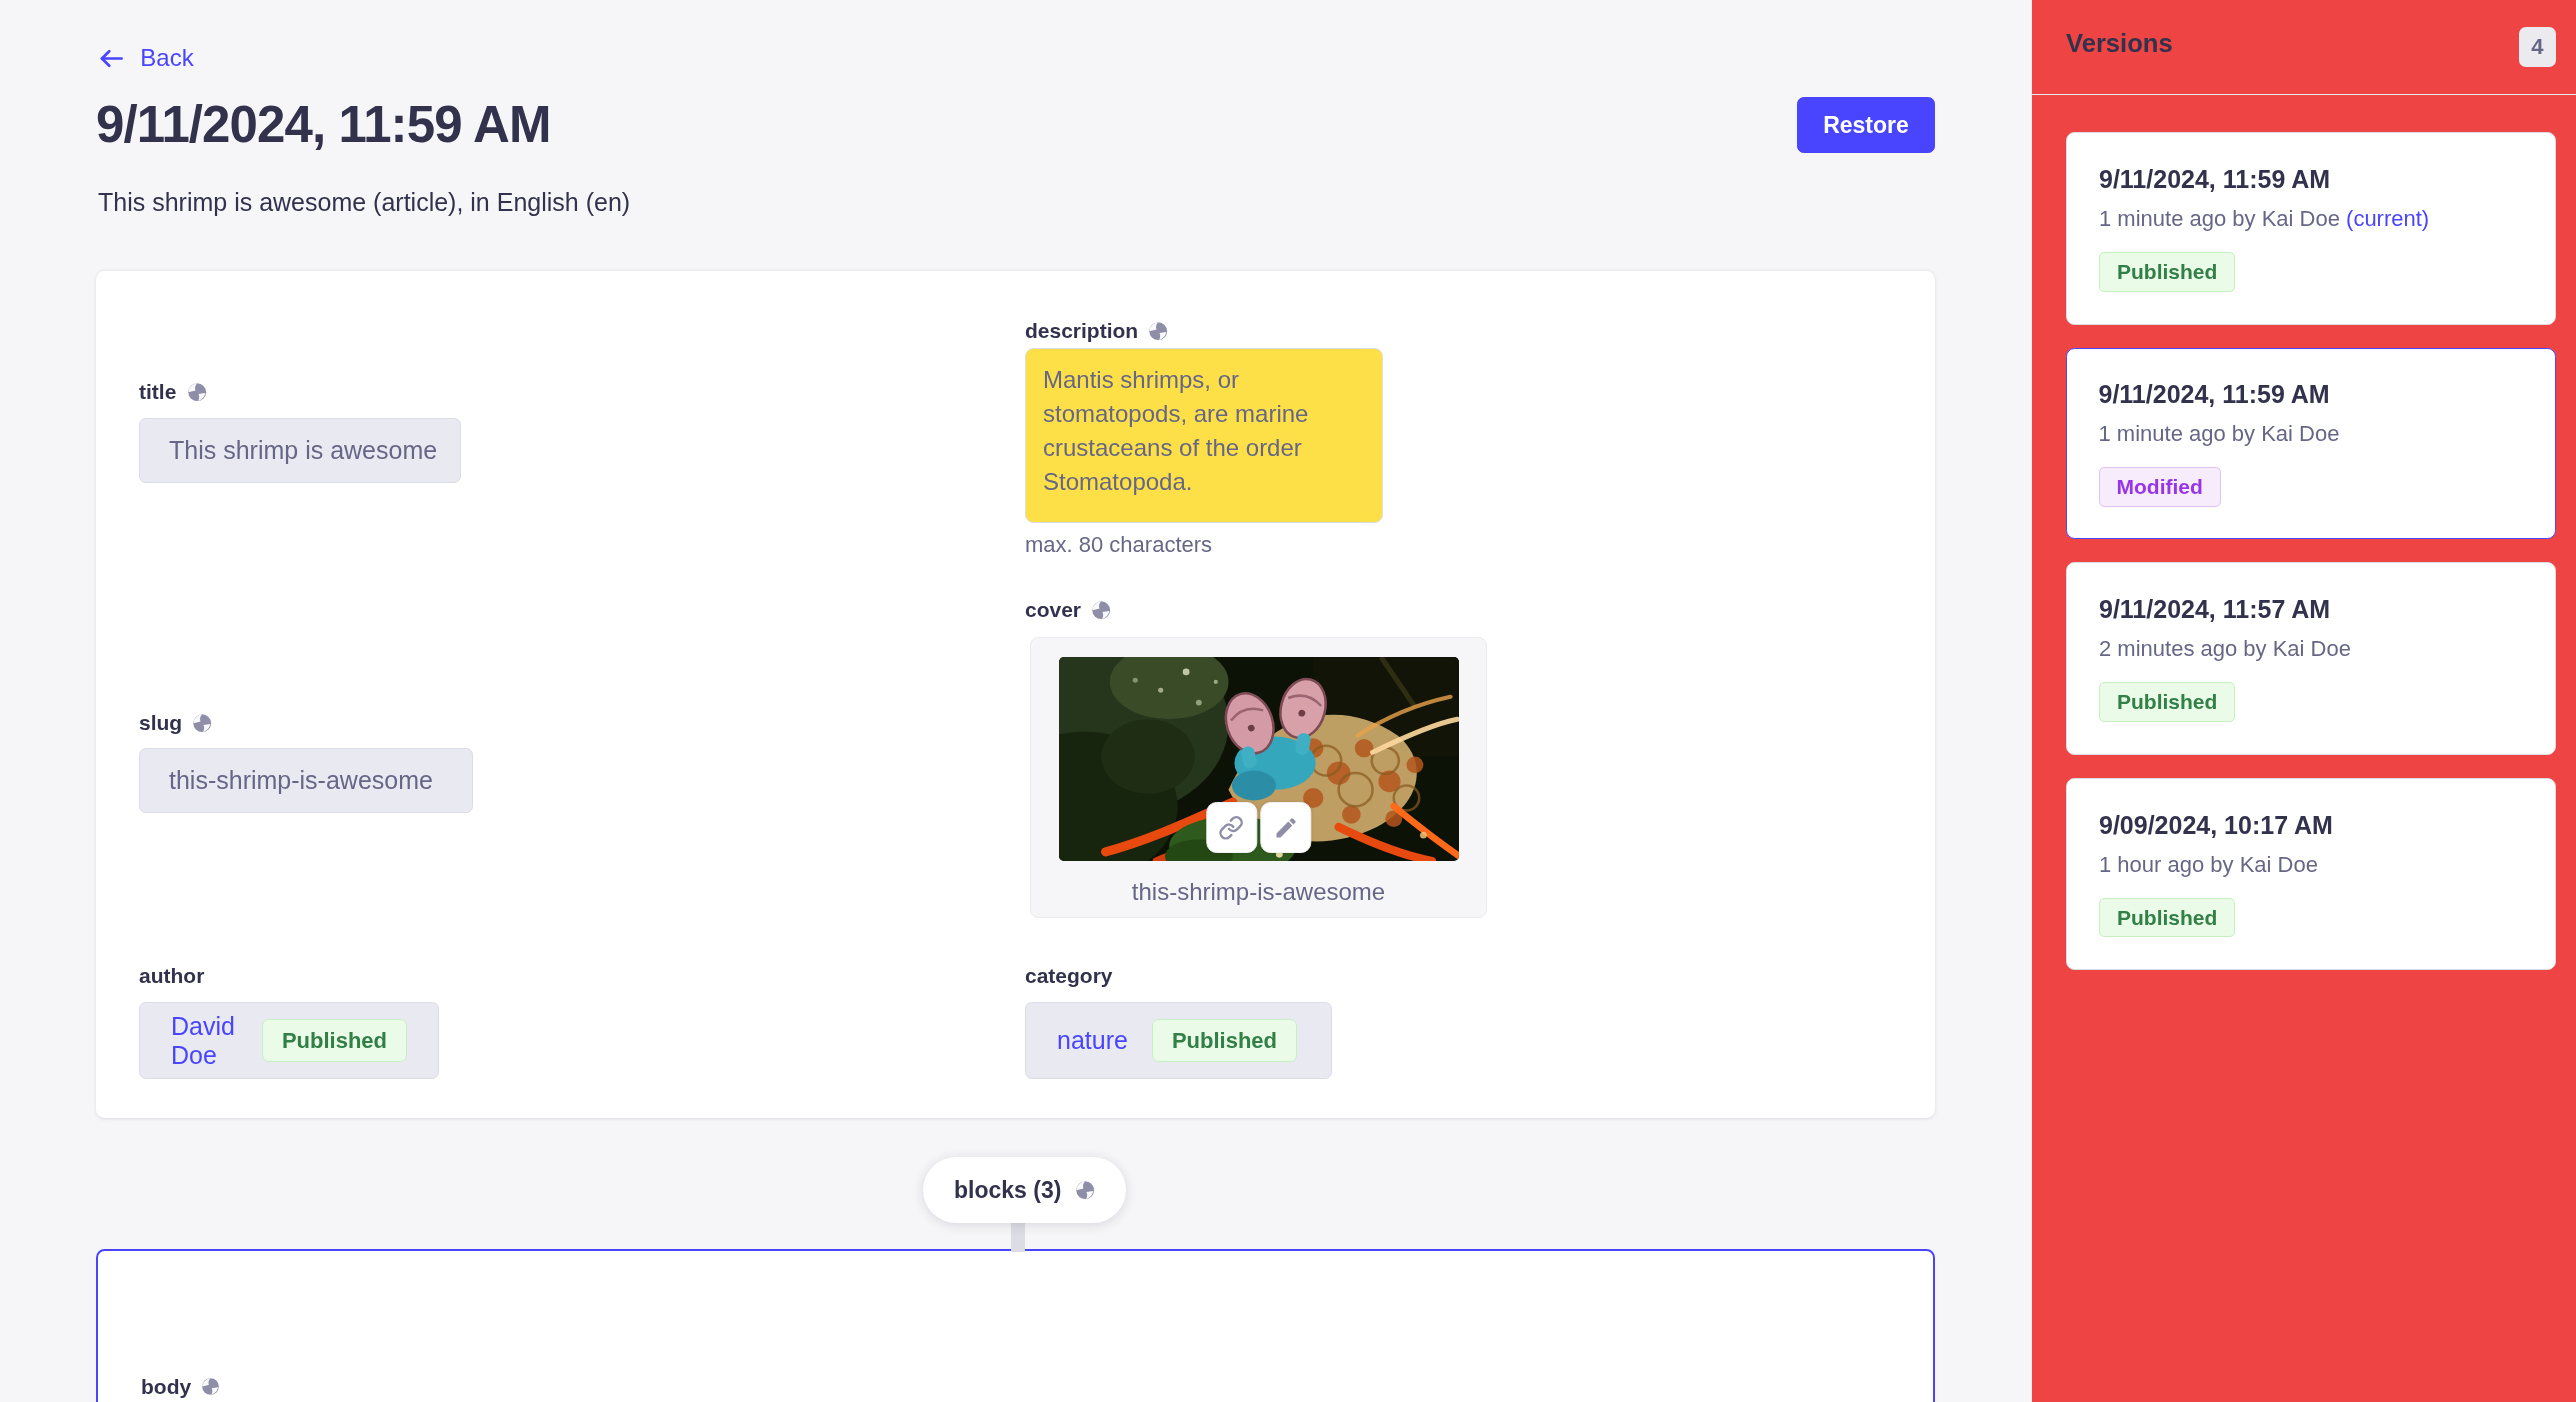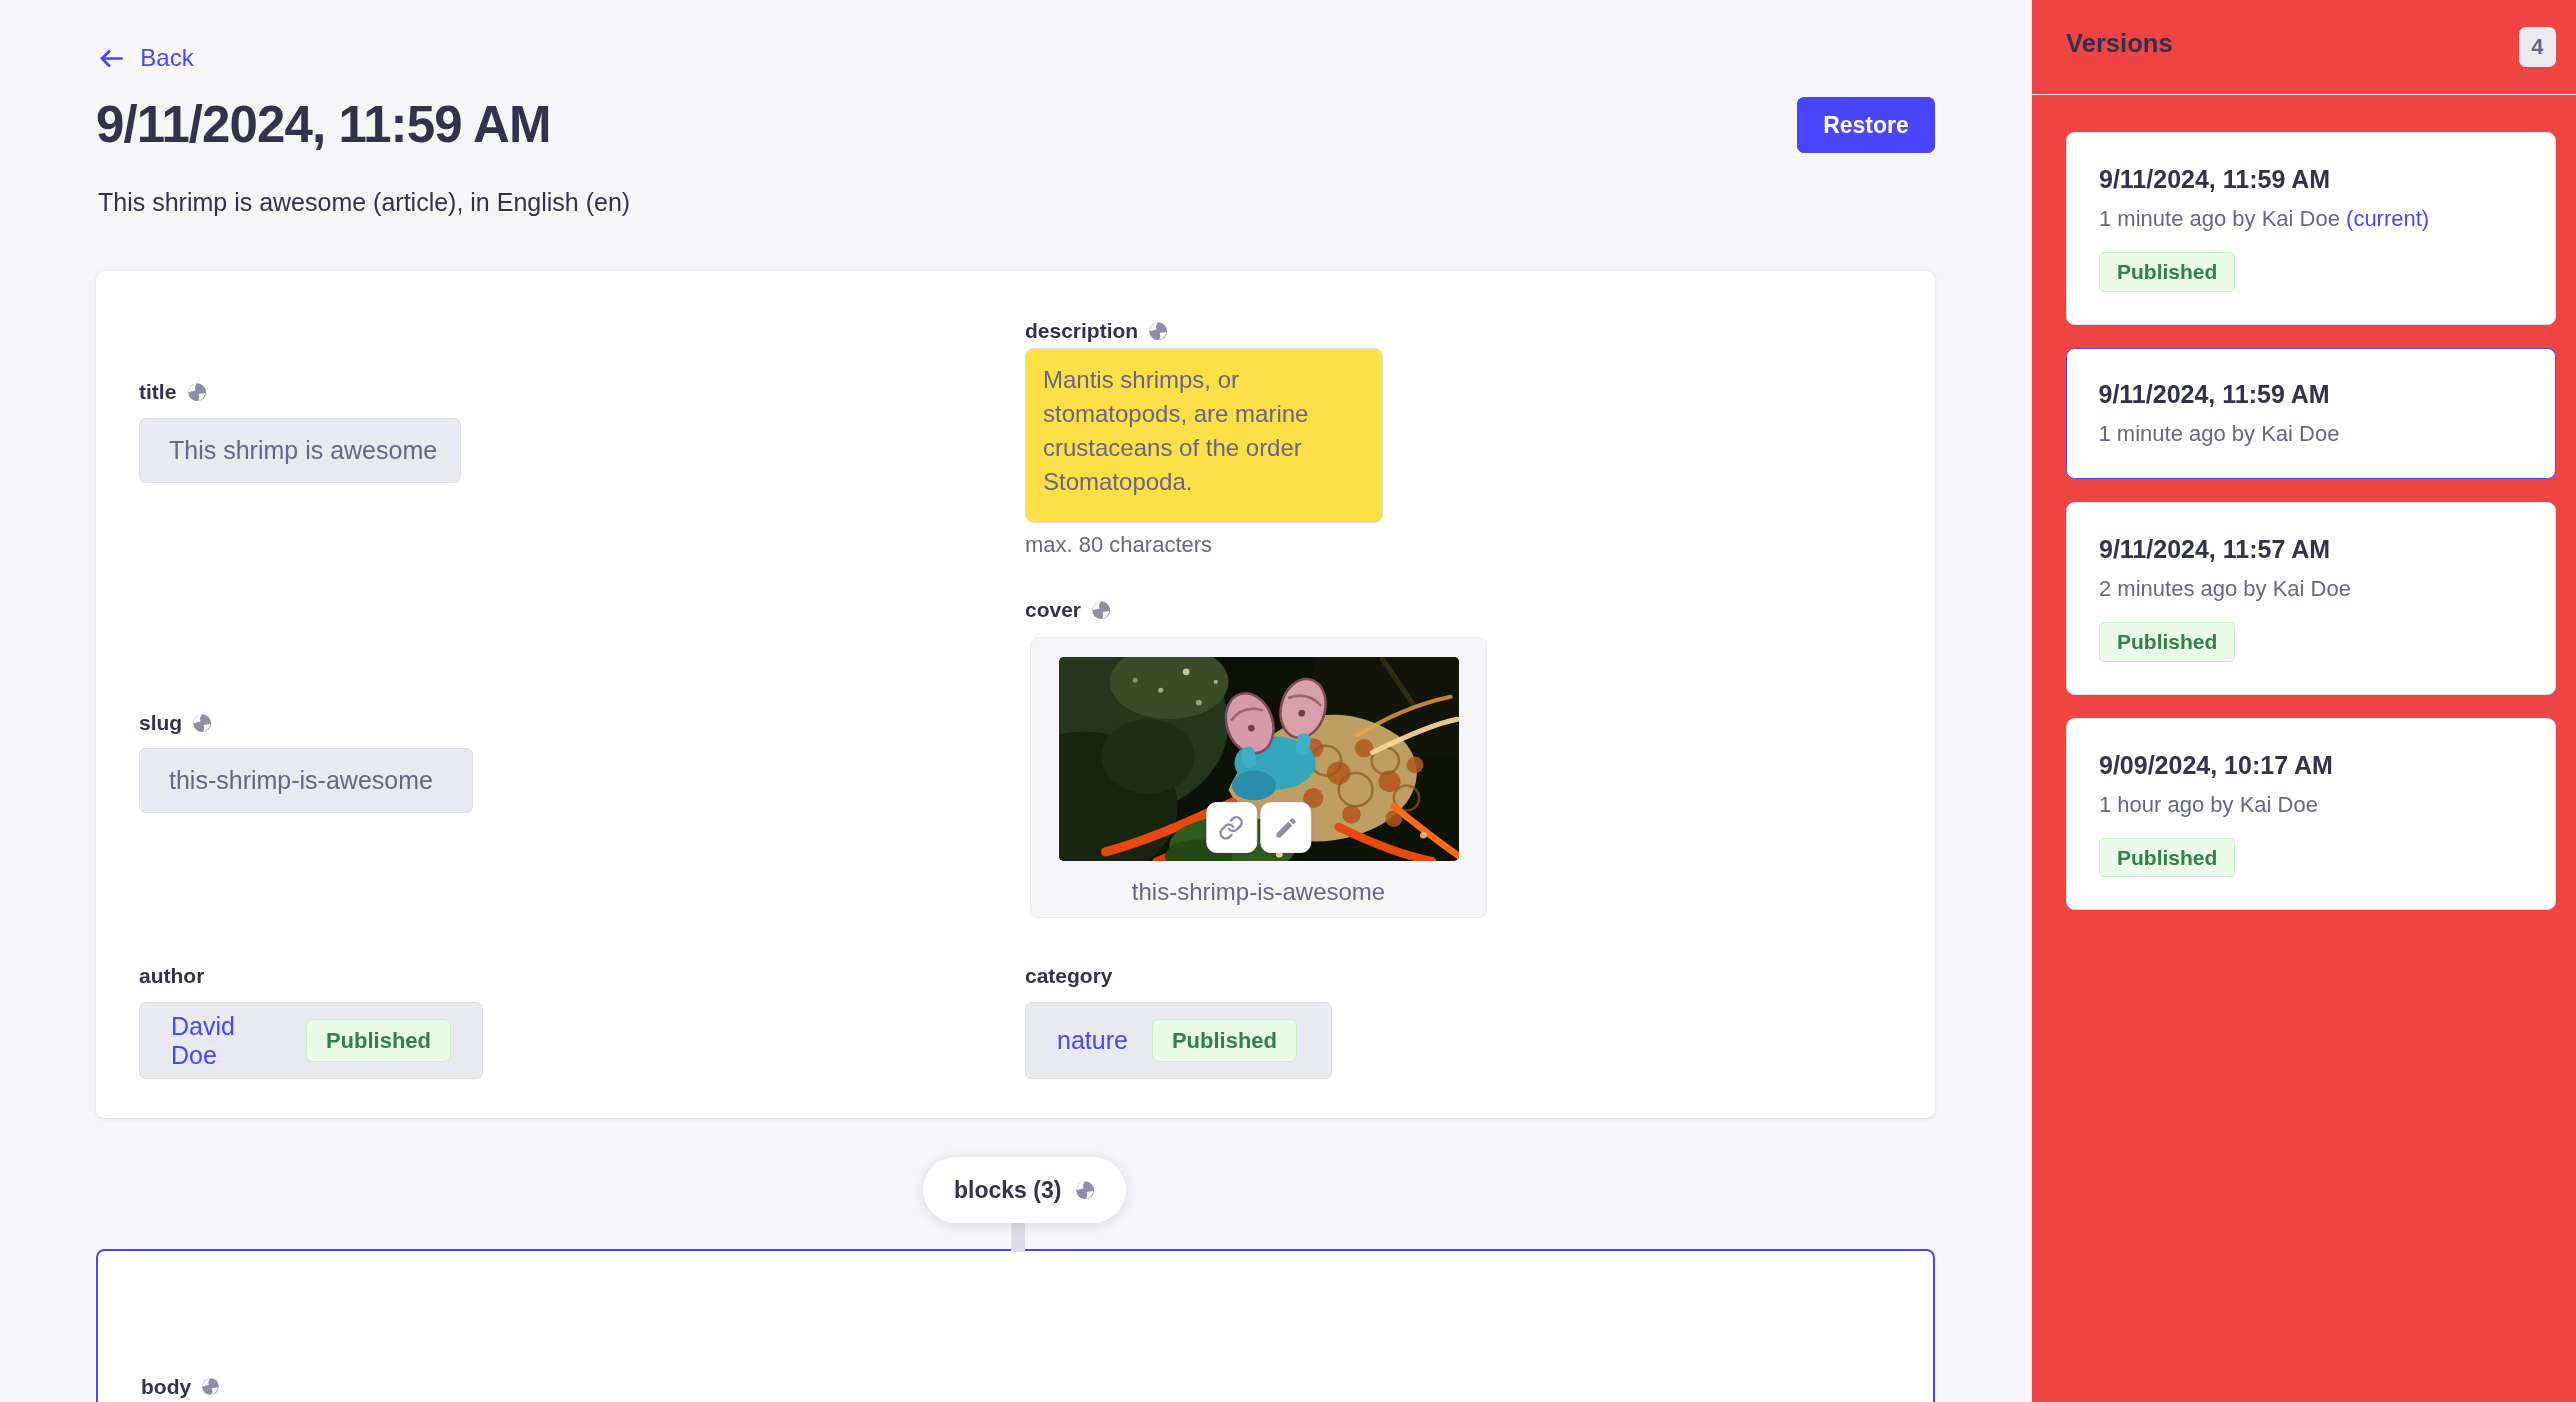--- a/index.html
+++ b/index.html
@@ -126,21 +126,21 @@
             </svg>
         </span>
       </div>
       <div class="text-input" style="left:43px; top:477px; width:334px; height:65px;">
         <span>this-shrimp-is-awesome</span>
       </div>
 
       <div class="field-label" style="left:43px; top:693px;">
         <span>author</span>
       </div>
-      <div class="rel-box" style="left:43px; top:731px; width:344px; height:77px;">
+      <div class="rel-box" style="left:43px; top:731px; width:300px; height:77px;">
         <a class="rel-link">David Doe</a>
         <span class="badge-green">Published</span>
       </div>
 
       <div class="field-label" style="left:929px; top:48px;">
         <span>description</span>
         <span class="globe">
           <svg viewBox="0 0 24 24" width="20.4" height="20.4">
               <circle cx="12" cy="12" r="10.5" fill="#8e8ea9"></circle>
               <path d="M1.8 10.5C3 5.5 7 2 12 1.5c-2.6 2.4-3.1 5.6-2 8.4L1.8 12z" fill="#fff" opacity=".95"></path>
@@ -296,20 +296,23 @@
         <div class="v-badge-row">
           <span class="v-badge published">Published</span>
         </div>
       </div>
 
       <div class="v-card selected">
         <div class="v-date">9/11/2024, 11:59 AM</div>
         <div class="v-meta">
           <span>1 minute ago by Kai Doe</span>
         </div>
+        <div class="v-badge-row">
+          <span class="v-badge modified">Modified</span>
+        </div>
       </div>
 
       <div class="v-card">
         <div class="v-date">9/11/2024, 11:57 AM</div>
         <div class="v-meta">
           <span>2 minutes ago by Kai Doe</span>
         </div>
         <div class="v-badge-row">
           <span class="v-badge published">Published</span>
         </div>

